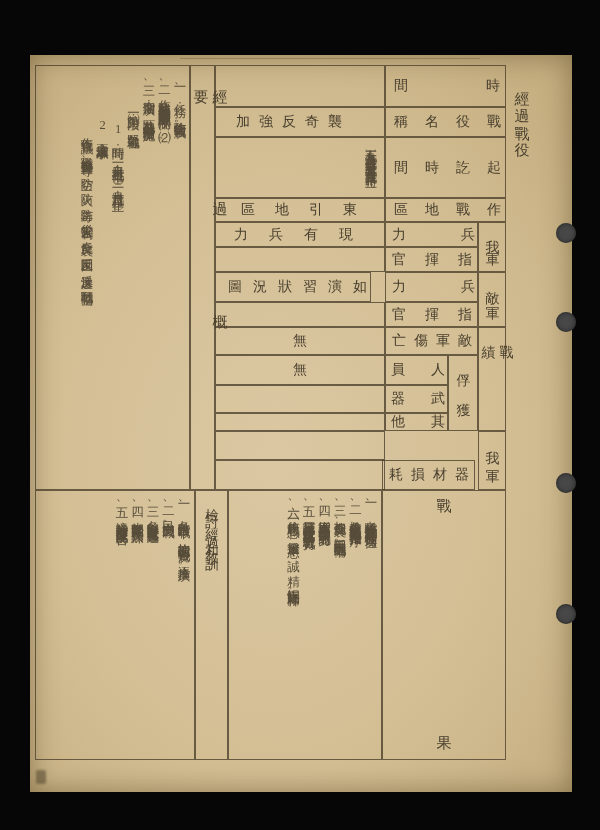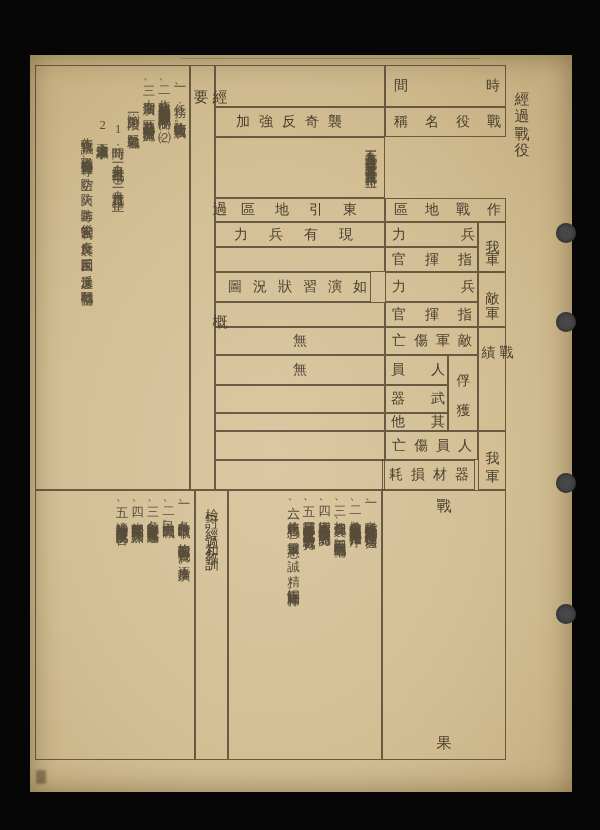--- a/index.html
+++ b/index.html
@@ -115,20 +115,25 @@
   <div class="cell" style="left:355px;top:10px;width:121px;height:42px;">
     <div class="h" style="height:100%;padding-left:8px;">
         <span style="letter-spacing:78px;">間時</span>
       </div>
   </div>
   <div class="cell" style="left:355px;top:52px;width:121px;height:30px;">
     <div class="h" style="height:100%;padding-left:8px;">
         <span style="letter-spacing:17px;">稱名役戰</span>
       </div>
   </div>
+  <div class="cell" style="left:355px;top:82px;width:121px;height:61px;">
+    <div class="h" style="height:100%;padding-left:8px;">
+        <span style="letter-spacing:17px;">間時訖起</span>
+      </div>
+  </div>
   <div class="cell" style="left:355px;top:143px;width:121px;height:24px;">
     <div class="h" style="height:100%;padding-left:8px;">
         <span style="letter-spacing:17px;">區地戰作</span>
       </div>
   </div>
 
   <div class="cell" style="left:355px;top:167px;width:93px;height:25px;">
     <div class="h" style="height:100%;padding-left:6px;">
         <span style="letter-spacing:55px;">力兵</span>
       </div>
@@ -159,25 +164,20 @@
       </div>
   </div>
   <div class="cell" style="left:355px;top:330px;width:63px;height:28px;">
     <div class="h" style="height:100%;padding-left:5px;">
         <span style="letter-spacing:26px;">器武</span>
       </div>
   </div>
   <div class="cell" style="left:355px;top:358px;width:63px;height:18px;">
     <div class="h" style="height:100%;padding-left:5px;">
         <span style="letter-spacing:26px;">他其</span>
-      </div>
-  </div>
-  <div class="cell" style="left:355px;top:376px;width:93px;height:29px;">
-    <div class="h" style="height:100%;padding-left:6px;">
-        <span style="letter-spacing:8px;">亡傷員人</span>
       </div>
   </div>
   <div class="cell" style="left:352px;top:405px;width:93px;height:30px;">
     <div class="h" style="height:100%;padding-left:6px;">
         <span style="letter-spacing:8px;">耗損材器</span>
       </div>
   </div>
 
   <div class="cell" style="left:418px;top:300px;width:30px;height:76px;">
     <div class="v" style="margin:6px auto 0;font-size:14px;letter-spacing:30px;">俘獲</div>

